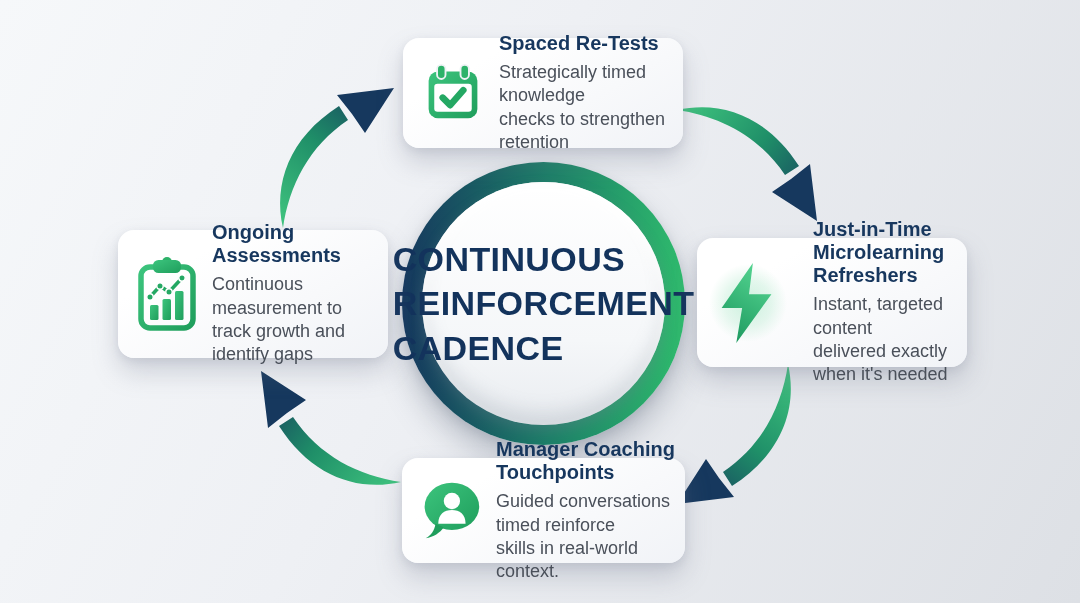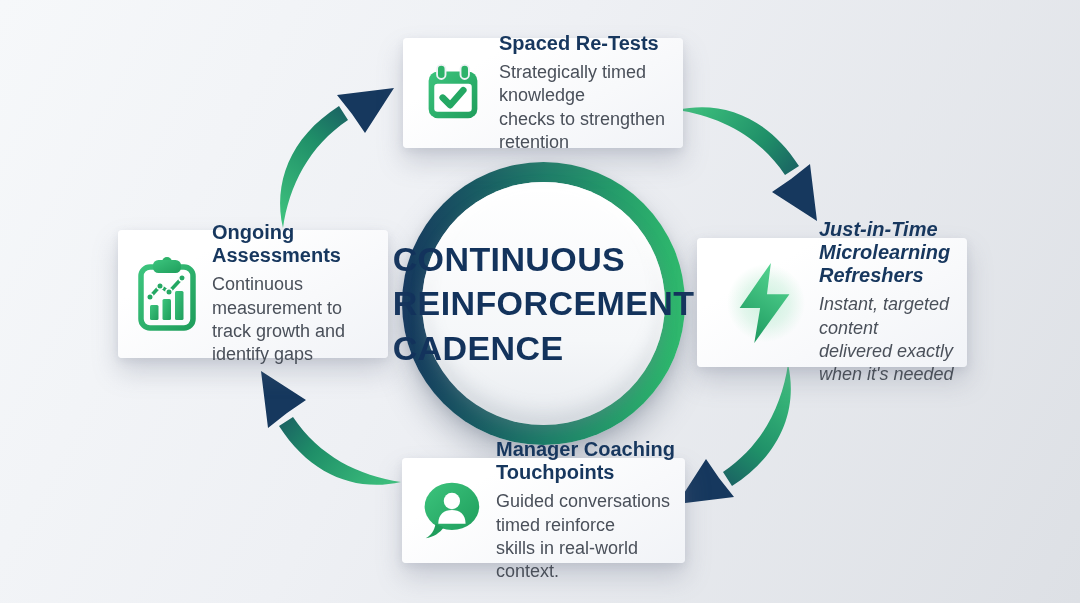--- a/index.html
+++ b/index.html
@@ -29,25 +29,25 @@
   }
   .center-title {
     font-size:34px; font-weight:bold; color:#13335c; text-align:left;
     letter-spacing:.4px; line-height:1.3; white-space:pre-line;
   }
 
   
   .card {
     position:absolute; display:flex; align-items:center;
     background:linear-gradient(150deg,#ffffff 25%,#f1f3f7 100%);
-    border-radius:4px;
+    border-radius:16px;
     box-shadow:0 14px 26px rgba(110,120,140,.28), 0 3px 8px rgba(110,120,140,.14);
   }
   .card-top    { left:403px; top:38px;  width:280px; height:110px; padding:0 12px 0 20px; gap:16px; }
-  .card-right  { left:697px; top:238px; width:270px; height:129px; padding:0 8px 0 28px;  gap:12px;font-style:italic;  }
+  .card-right  { left:697px; top:238px; width:270px; height:129px; padding:0 8px 0 10px;  gap:24px;  }
   .card-bottom { left:402px; top:458px; width:283px; height:105px; padding:1px 10px 0 18px; gap:14px; }
   .card-left   { left:118px; top:230px; width:270px; height:128px; padding:0 8px 0 18px;  gap:14px; }
 
   .icon-wrap { flex:0 0 auto; display:flex; align-items:center; justify-content:center; }
   .card-text { flex:1 1 auto; }
   .card-title {
     font-size:20px; font-weight:bold; color:#17375e;
     line-height:1.15; margin-bottom:6px; white-space:pre-line;
   }
   .card-desc {

